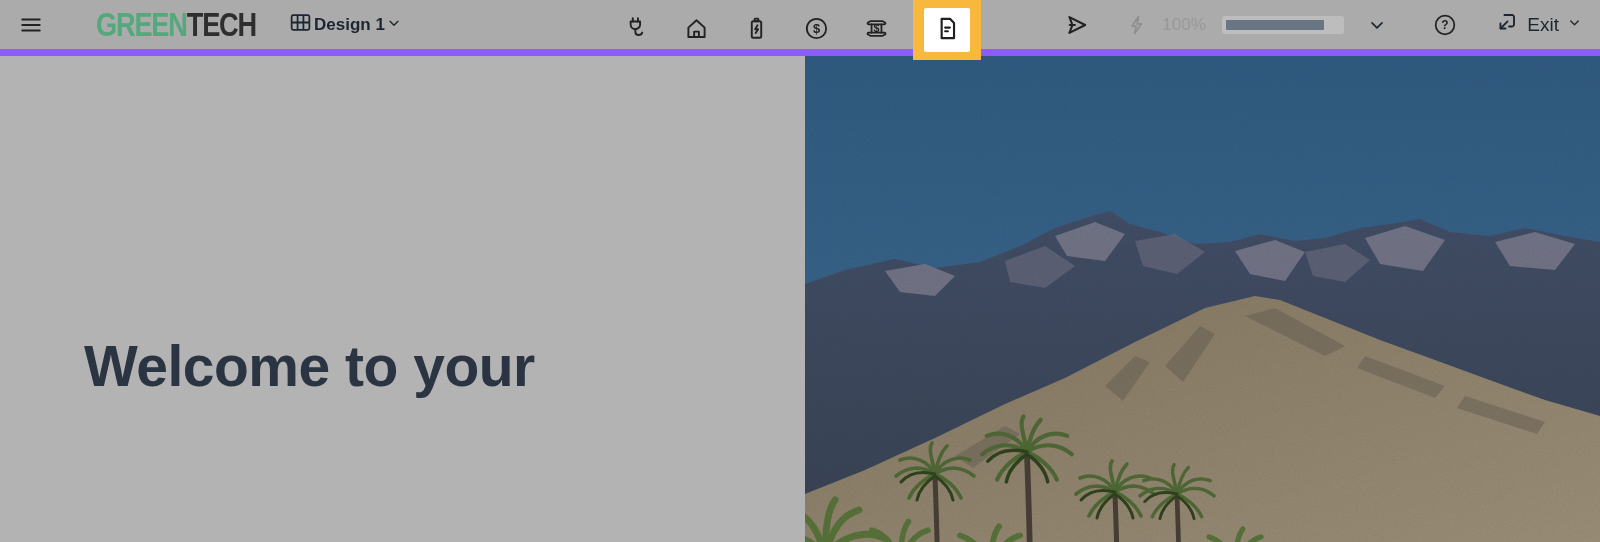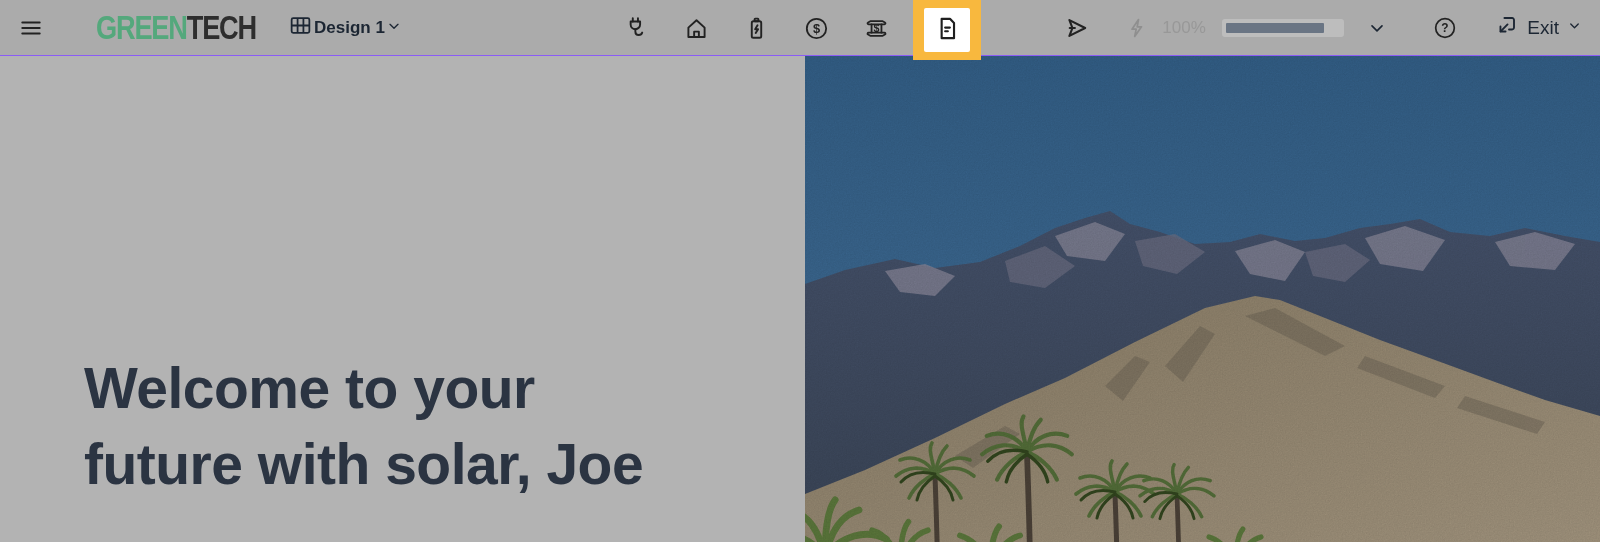--- a/index.html
+++ b/index.html
@@ -7,21 +7,21 @@
   body {
     font-family: "Liberation Sans", sans-serif;
     background: #b3b3b3;
     position: relative;
   }
 
   
   .toolbar {
     position: absolute; top: 0; left: 0; width: 1600px; height: 56px;
     background: #ababab;
-    border-bottom: 1px solid #8b5cf6;
+    border-bottom: 7px solid #8b5cf6;
     display: flex; align-items: center;
     padding: 0 18px 0 14px;
     z-index: 10;
     overflow: visible;
   }
   .icon-btn {
     width: 34px; height: 34px;
     display: flex; align-items: center; justify-content: center;
     background: transparent; border: none; cursor: pointer;
     color: #222; flex: 0 0 auto;
@@ -82,21 +82,21 @@
   }
   .slider-chevron { margin-right: 34px; }
   .help-btn { margin-right: 32px; }
   .exit-group { display: flex; align-items: center; gap: 8px; cursor: pointer; color: #1c2633; }
   .exit-label { font-size: 19px; font-weight: 500; }
 
   
   .main { position: absolute; top: 56px; left: 0; width: 1600px; height: 486px; display: flex; }
   .welcome-panel { width: 805px; height: 486px; background: #b3b3b3; position: relative; }
   .welcome-heading {
-    position: absolute; left: 84px; top: 294px;
+    position: absolute; left: 84px; top: 272px;
     font-size: 57px; line-height: 76px; font-weight: 600;
     letter-spacing: -0.5px; color: #2b3442;
     font-family: "Liberation Sans", sans-serif;
   }
   .hero-photo { width: 795px; height: 486px; position: relative; overflow: hidden; }
   .hero-photo svg { display: block; }
 </style>
 </head>
 <body>
 
@@ -249,21 +249,20 @@
     </div>
 
   </div>
 </header>
 
 <main class="main">
 
   <section class="welcome-panel">
     <h1 class="welcome-heading">
       <span style="display:block">Welcome to your</span>
-      <span style="display:block">future with solar, Joe</span>
     </h1>
   </section>
 
   <section class="hero-photo">
     <svg width="795" height="486" viewBox="0 0 795 486" preserveAspectRatio="none">
       <defs>
         <linearGradient id="sky" x1="0" y1="0" x2="0" y2="1">
           <stop offset="0" stop-color="#34618a"></stop>
           <stop offset="1" stop-color="#44719a"></stop>
         </linearGradient>

